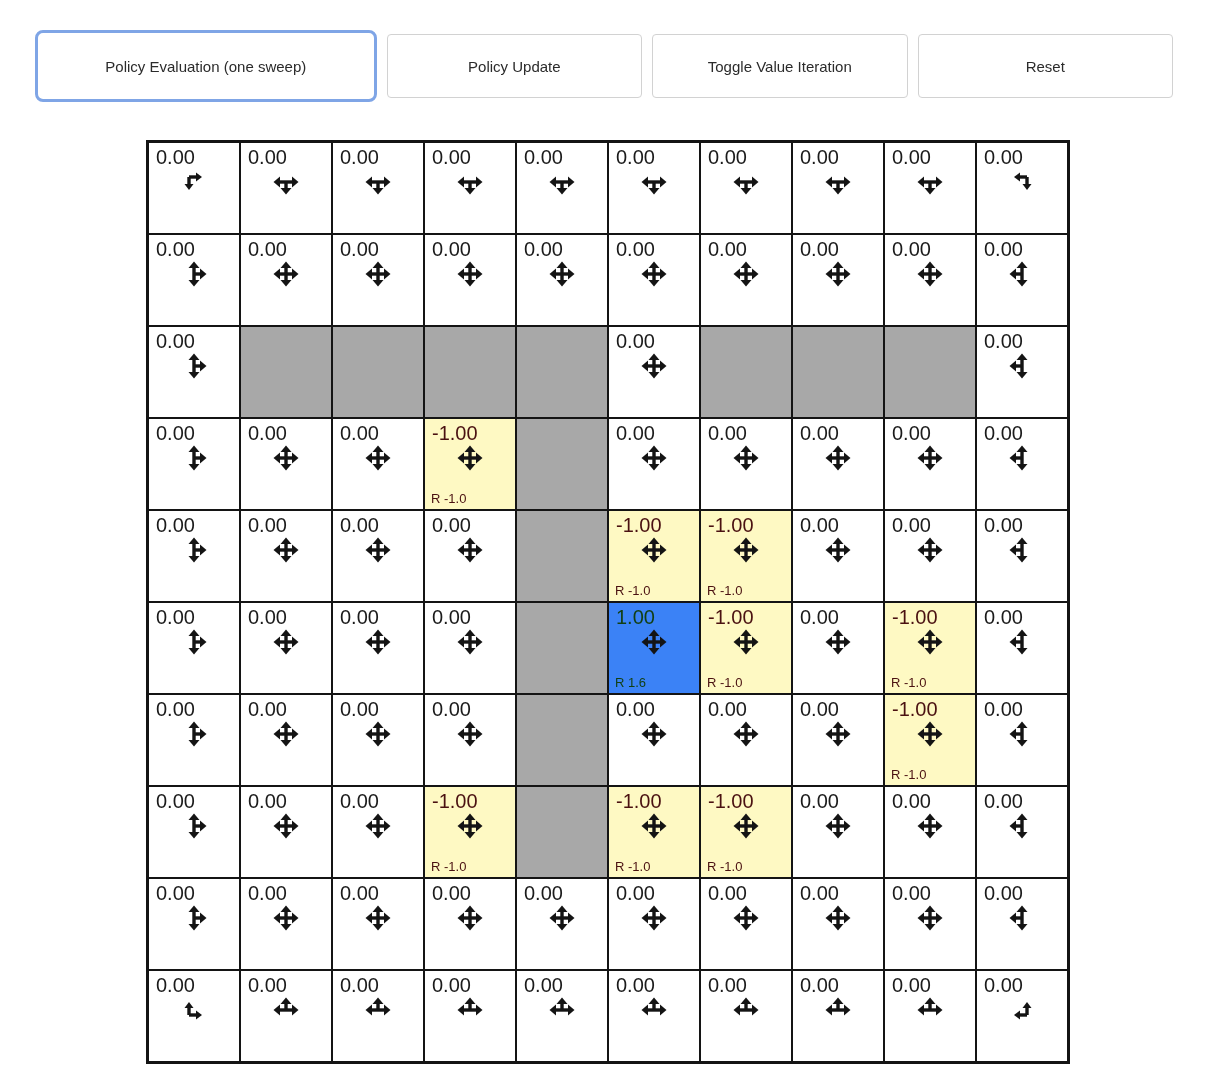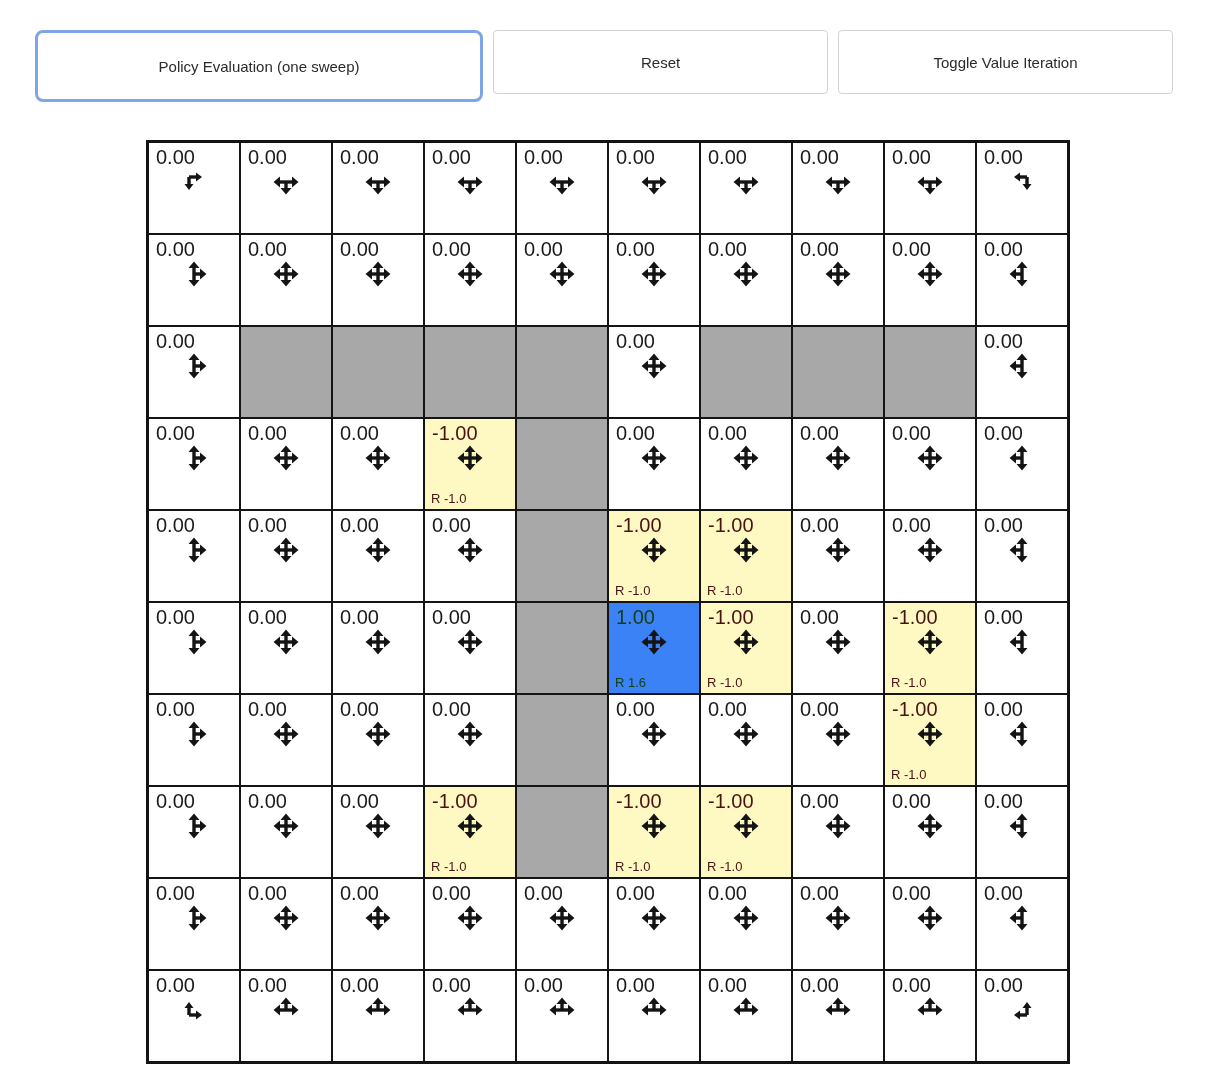--- a/index.html
+++ b/index.html
@@ -1,19 +1,19 @@
 <!DOCTYPE html>
 <html><head>
 <meta charset="utf-8">
 <style>
   html,body{margin:0;padding:0;background:#ffffff;}
   body{width:1208px;height:1080px;font-family:"Liberation Sans",sans-serif;position:relative;}
 
   
-  .toolbar{display:flex;gap:10px;padding:30px 35px 0 35px;}
+  .toolbar{display:flex;align-items:center;gap:10px;padding:30px 35px 0 35px;}
   .btn{height:64px;background:#ffffff;border:1px solid #d2d2d2;border-radius:4px;
        font-family:"Liberation Sans",sans-serif;font-size:15px;color:#2b2b2b;
        flex:1 1 0;cursor:pointer;box-sizing:border-box;}
   .btn.active{border:3px solid #7fa5e6;border-radius:8px;height:72px;flex-grow:1.34;}
 
   
   .gridworld{margin:38px 0 0 146px;display:grid;
              grid-template-columns:repeat(10,92px);grid-auto-rows:92px;
              border:2px solid #141414;width:920px;box-sizing:content-box;}
   .cell{position:relative;border:1px solid #141414;background:#ffffff;box-sizing:border-box;}
@@ -24,22 +24,23 @@
   .cell.negative .value,.cell.negative .reward{color:#4a1111;}
   .cell.positive .value,.cell.positive .reward{color:#123f12;}
   .cell .reward{position:absolute;bottom:3px;left:6px;font-size:13px;color:#4a1111;}
   .cell svg{position:absolute;top:23px;left:50%;margin-left:-16px;}
 </style>
 </head>
 <body>
 
 <div class="toolbar">
   <button class="btn active">Policy Evaluation (one sweep)</button>
+  <button class="btn">Policy Update</button>
+  <button class="btn">Toggle Value Iteration</button>
   <button class="btn">Reset</button>
-  <button class="btn">Toggle Value Iteration</button>
 </div>
 
 <div class="gridworld">
     <div class="cell">
       <span class="value">0.00</span>
       <svg viewBox="-16 -16 32 32" width="32" height="32">
         <line x1="-5" y1="-5" x2="-5" y2="2" stroke="#141414" stroke-width="3.4"></line>
         <polygon points="-5,8 -9.5,2 -0.5,2" fill="#141414"></polygon>
         <line x1="-5" y1="-5" x2="2" y2="-5" stroke="#141414" stroke-width="3.4"></line>
         <polygon points="8,-5 2,-0.5 2,-9.5" fill="#141414"></polygon>

